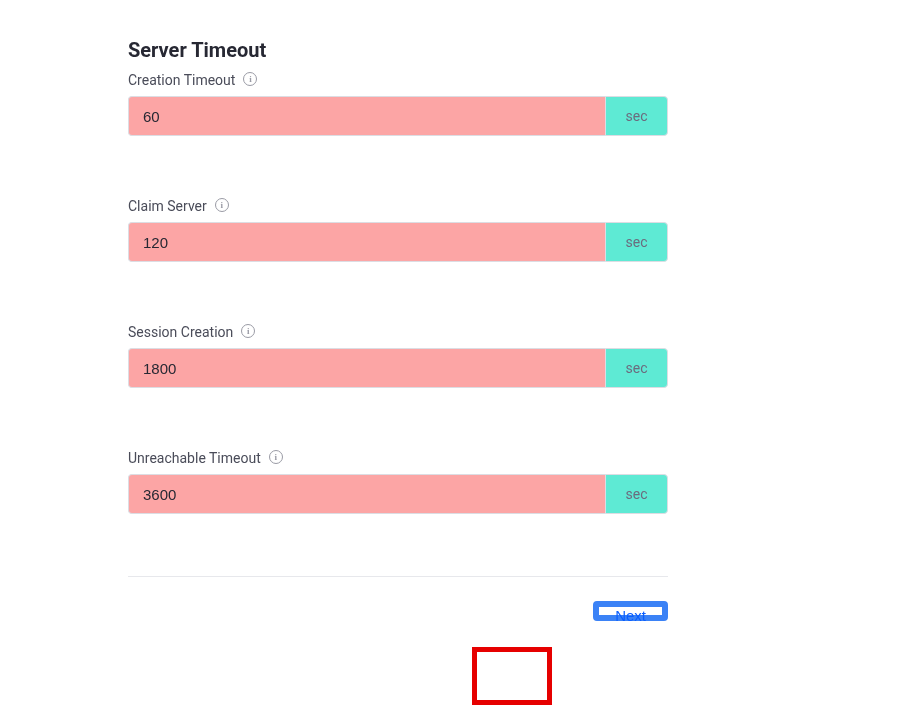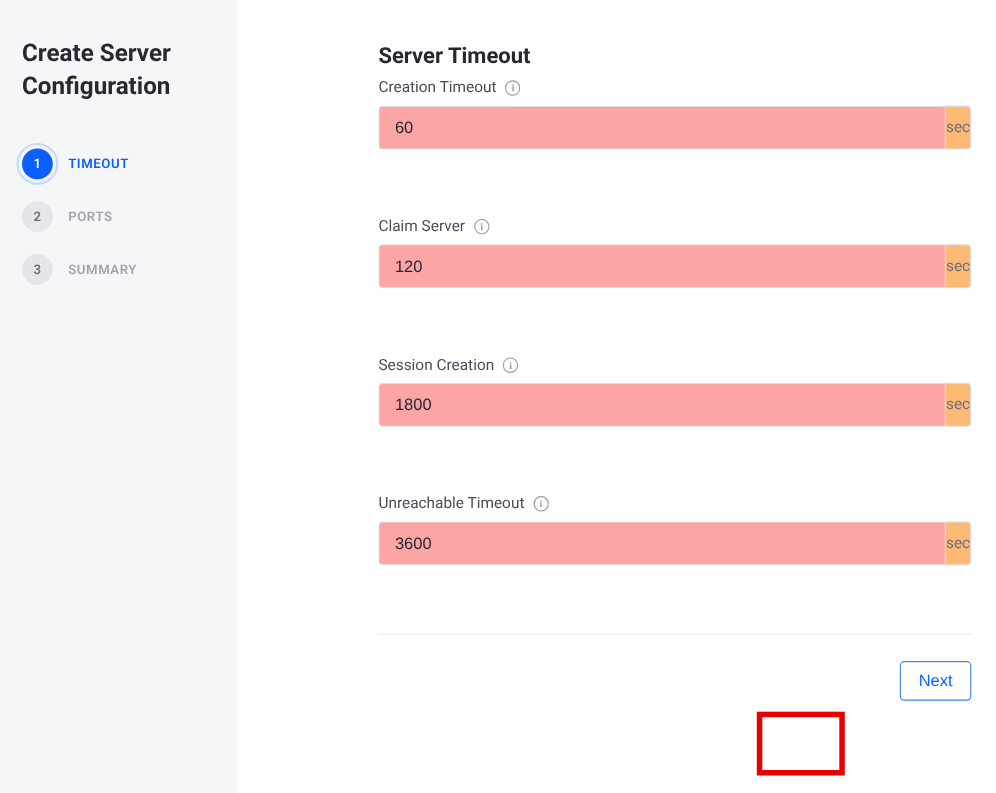--- a/index.html
+++ b/index.html
@@ -86,21 +86,21 @@
   .page-desc {
     font-size: 14px;
     color: #6b6c7e;
     line-height: 1.5;
     max-width: 520px;
     margin-bottom: 54px;
   }
   .field { margin-bottom: 62px; }
   .field-label-row {
     display: flex;
-    align-items: center;
+    align-items: flex-start;
     gap: 8px;
     margin-bottom: 8px;
   }
   .field-label {
     font-size: 14px;
     color: #4a4c59;
   }
   .info-icon {
     width: 14px; height: 14px;
     border: 1.2px solid #9a9ba5;
@@ -126,80 +126,63 @@
     background: #fca5a5;
     border: 1px solid #dcdde3;
     border-right: none;
     border-radius: 4px 0 0 4px;
     padding: 0 14px;
     font-size: 15px;
     color: #272833;
     outline: none;
   }
   .input-suffix {
-    width: 24px;
+    width: 63px;
     height: 40px;
     border: 1px solid #dcdde3;
     border-radius: 0 4px 4px 0;
-    background: #fdba74;
+    background: #5eead4;
     display: inline-flex;
     align-items: center;
     justify-content: center;
     font-size: 14px;
     color: #6b6c7e;
   }
 
   .footer-divider {
     border: none;
     border-top: 1px solid #e7e8ec;
     margin: 0 0 24px 0;
     max-width: 540px;
   }
   .footer-row {
     max-width: 540px;
     display: flex;
     justify-content: flex-end;
   }
   .next-btn {
-    height: 36px;
+    height: 20px;
     padding: 0 16px;
-    border: 1px solid #3b82f6;
+    border: 6px solid #3b82f6;
     background: #fff;
     color: #0b5fff;
     font-size: 15px;
     border-radius: 4px;
     cursor: pointer;
   }
   .highlight-box {
     position: absolute;
     border: 5px solid #e60000;
     pointer-events: none;
   }
 </style>
 </head>
 <body>
 
 <div class="layout">
-  <aside class="sidebar">
-    <h1 class="sidebar-title">Create Server Configuration</h1>
-    <ul class="steps">
-      <li class="step-item active">
-        <span class="step-circle">1</span>
-        <span class="step-label">TIMEOUT</span>
-      </li>
-      <li class="step-item">
-        <span class="step-circle">2</span>
-        <span class="step-label">PORTS</span>
-      </li>
-      <li class="step-item">
-        <span class="step-circle">3</span>
-        <span class="step-label">SUMMARY</span>
-      </li>
-    </ul>
-  </aside>
 
   <main class="main">
     <h2 class="page-title">Server Timeout</h2>
 
     <div class="field">
       <div class="field-label-row">
         <span class="field-label">Creation Timeout</span>
         <span class="info-icon">i</span>
       </div>
       <div class="input-group">

